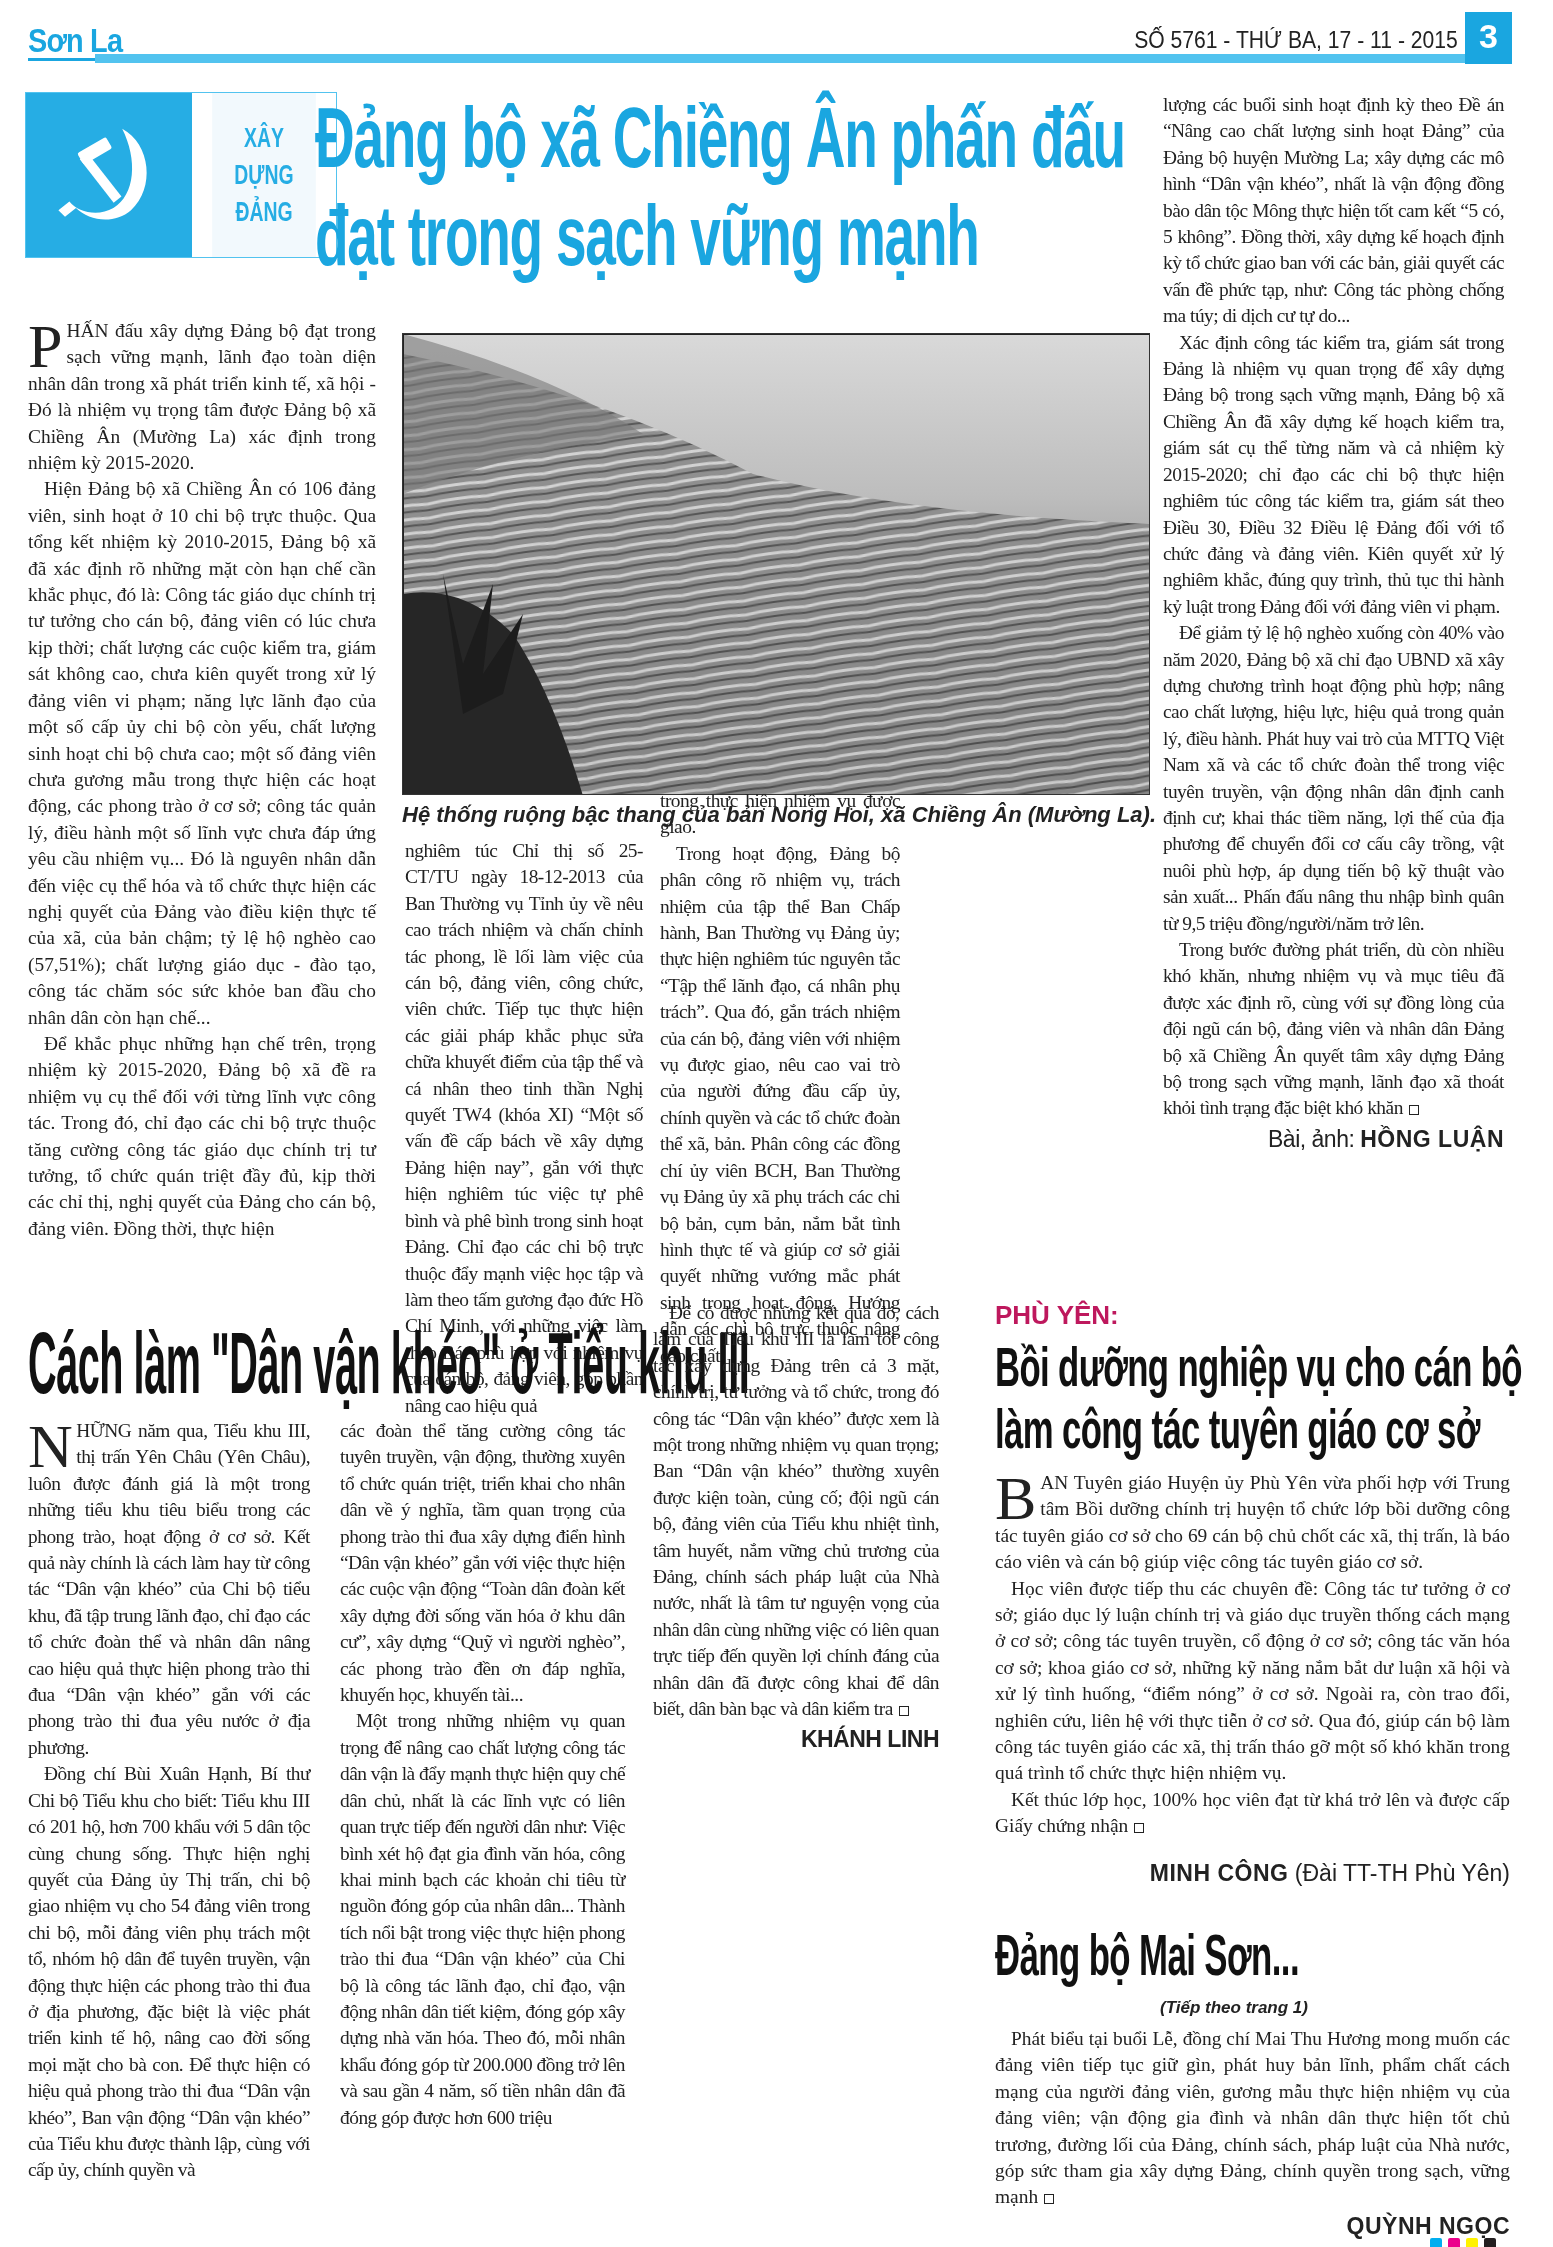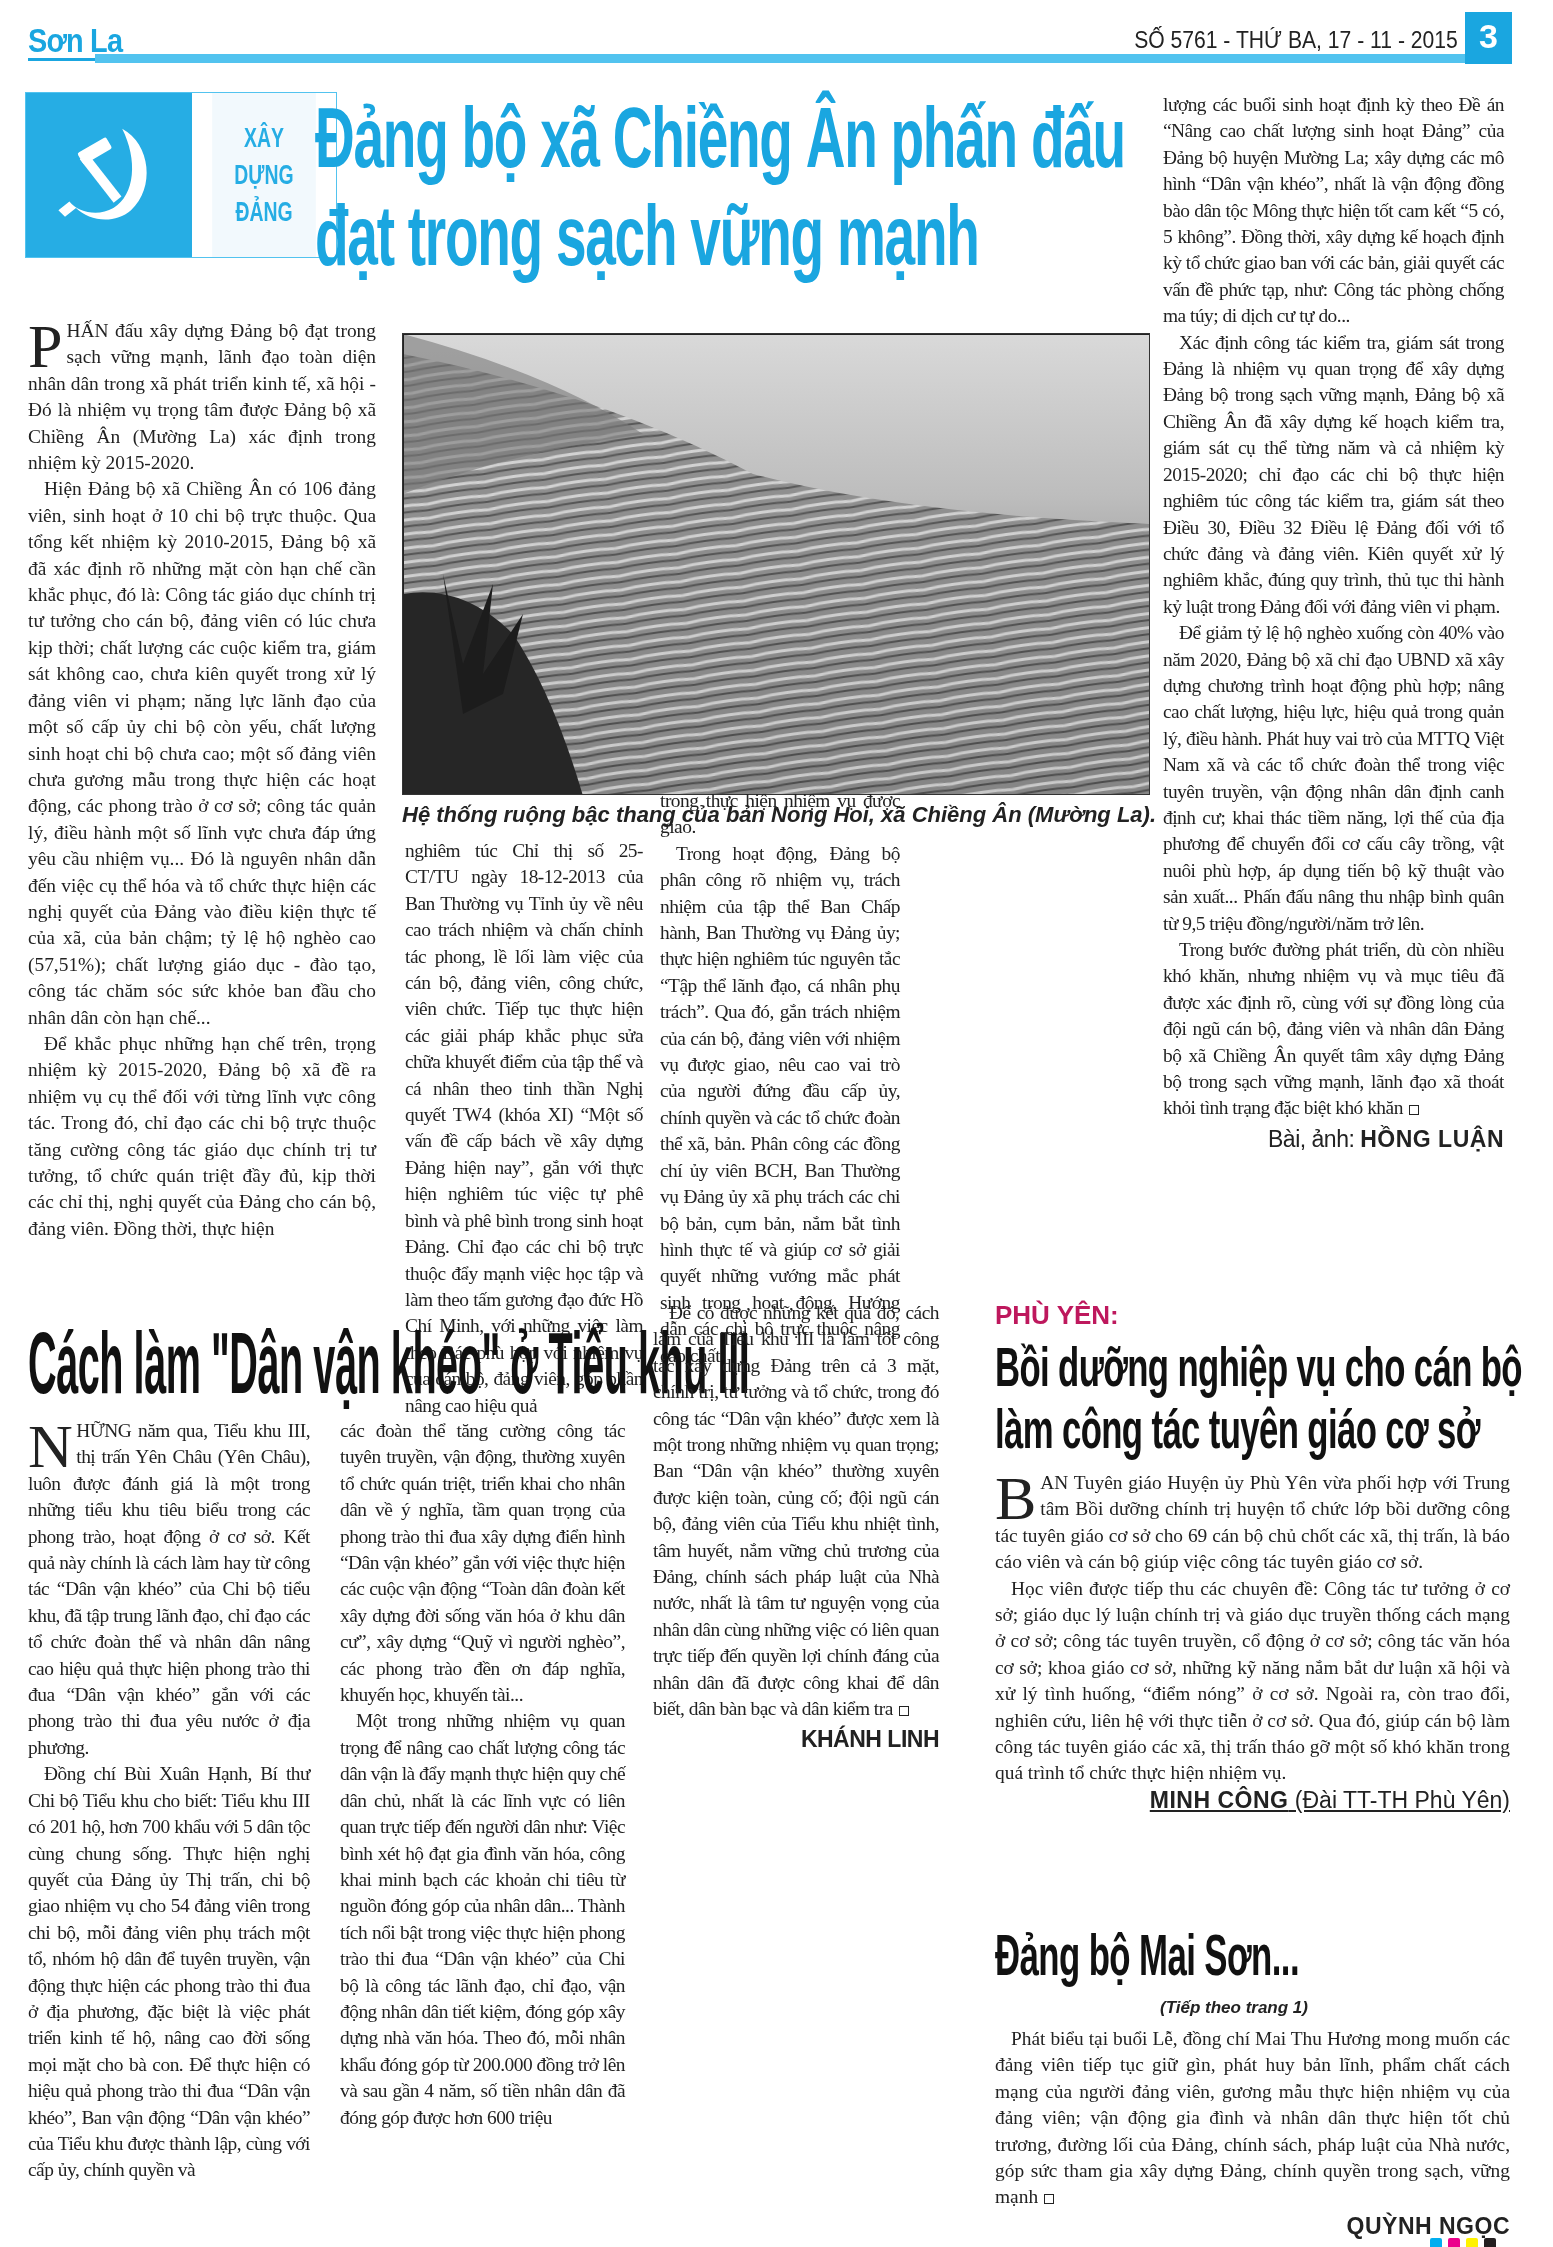--- a/index.html
+++ b/index.html
@@ -138,21 +138,22 @@
 
 <div class="abs kicker" style="left:995px; top:1300px;">PHÙ YÊN:</div>
 <div class="abs hl-black" style="left:995px; top:1336px; font-size:56px; line-height:62px; transform:scaleX(0.62);">
   <div>Bồi dưỡng nghiệp vụ cho cán bộ</div>
   <div>làm công tác tuyên giáo cơ sở</div>
 </div>
 
 <div class="abs col" style="left:995px; top:1470px; width:515px;">
   <p class="first"><span class="dropcap">B</span><span>AN Tuyên giáo Huyện ủy Phù Yên vừa phối hợp với Trung tâm Bồi dưỡng chính trị huyện tổ chức lớp bồi dưỡng công tác tuyên giáo cơ sở cho 69 cán bộ chủ chốt các xã, thị trấn, là báo cáo viên và cán bộ giúp việc công tác tuyên giáo cơ sở.</span></p>
   <p>Học viên được tiếp thu các chuyên đề: Công tác tư tưởng ở cơ sở; giáo dục lý luận chính trị và giáo dục truyền thống cách mạng ở cơ sở; công tác tuyên truyền, cổ động ở cơ sở; công tác văn hóa cơ sở; khoa giáo cơ sở, những kỹ năng nắm bắt dư luận xã hội và xử lý tình huống, “điểm nóng” ở cơ sở. Ngoài ra, còn trao đổi, nghiên cứu, liên hệ với thực tiễn ở cơ sở. Qua đó, giúp cán bộ làm công tác tuyên giáo các xã, thị trấn tháo gỡ một số khó khăn trong quá trình tổ chức thực hiện nhiệm vụ.</p>
-  <div class="byline" style="margin-top:0;text-decoration:underline;">
+  <p><span>Kết thúc lớp học, 100% học viên đạt từ khá trở lên và được cấp Giấy chứng nhận</span><span class="endbox"></span></p>
+  <div class="byline" style="margin-top:20px;">
     <b>MINH CÔNG</b><span> (Đài TT-TH Phù Yên)</span>
   </div>
 </div>
 
 <div class="abs hl-black" style="left:995px; top:1922px; font-size:58px; line-height:66px; transform:scaleX(0.6);">Đảng bộ Mai Sơn...</div>
 <div class="abs" style="left:1160px; top:1998px; font-family:'Liberation Sans',sans-serif; font-style:italic; font-weight:bold; font-size:17px;">(Tiếp theo trang 1)</div>
 
 <div class="abs col" style="left:995px; top:2026px; width:515px;">
   <p><span>Phát biểu tại buổi Lễ, đồng chí Mai Thu Hương mong muốn các đảng viên tiếp tục giữ gìn, phát huy bản lĩnh, phẩm chất cách mạng của người đảng viên, gương mẫu thực hiện nhiệm vụ của đảng viên; vận động gia đình và nhân dân thực hiện tốt chủ trương, đường lối của Đảng, chính sách, pháp luật của Nhà nước, góp sức tham gia xây dựng Đảng, chính quyền trong sạch, vững mạnh</span><span class="endbox"></span></p>
   <div class="byline" style="margin-top:2px;">

